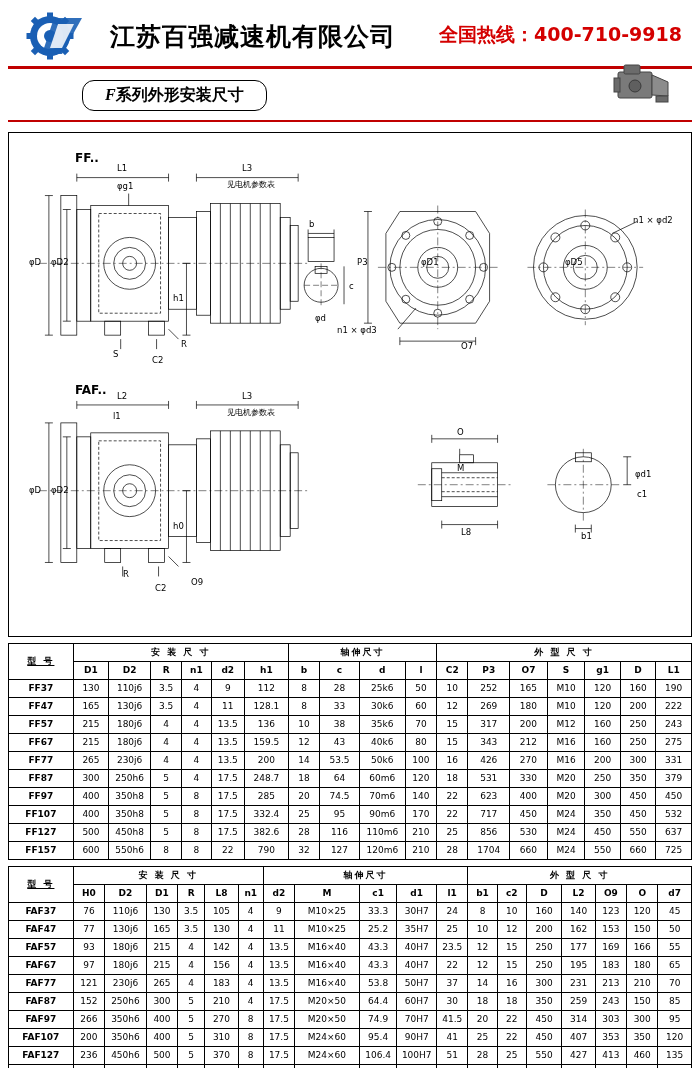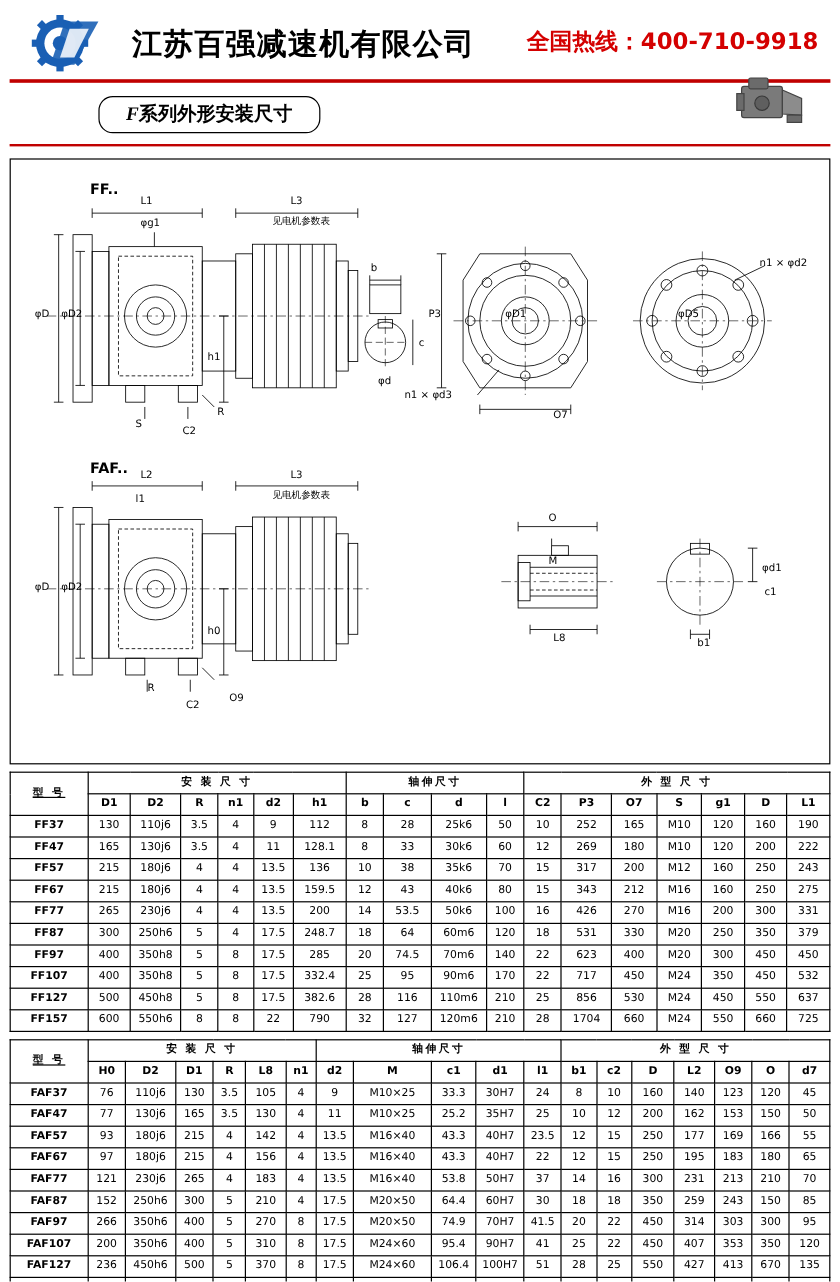--- a/index.html
+++ b/index.html
@@ -918,21 +918,21 @@
             <td>17.5</td>
             <td>M24×60</td>
             <td>106.4</td>
             <td>100H7</td>
             <td>51</td>
             <td>28</td>
             <td>25</td>
             <td>550</td>
             <td>427</td>
             <td>413</td>
-            <td>670</td>
+            <td>460</td>
             <td>135</td>
           </tr>
           <tr>
             <td class="model">FAF157</td>
             <td>286</td>
             <td>550h6</td>
             <td>600</td>
             <td>6</td>
             <td>457</td>
             <td>8</td>

